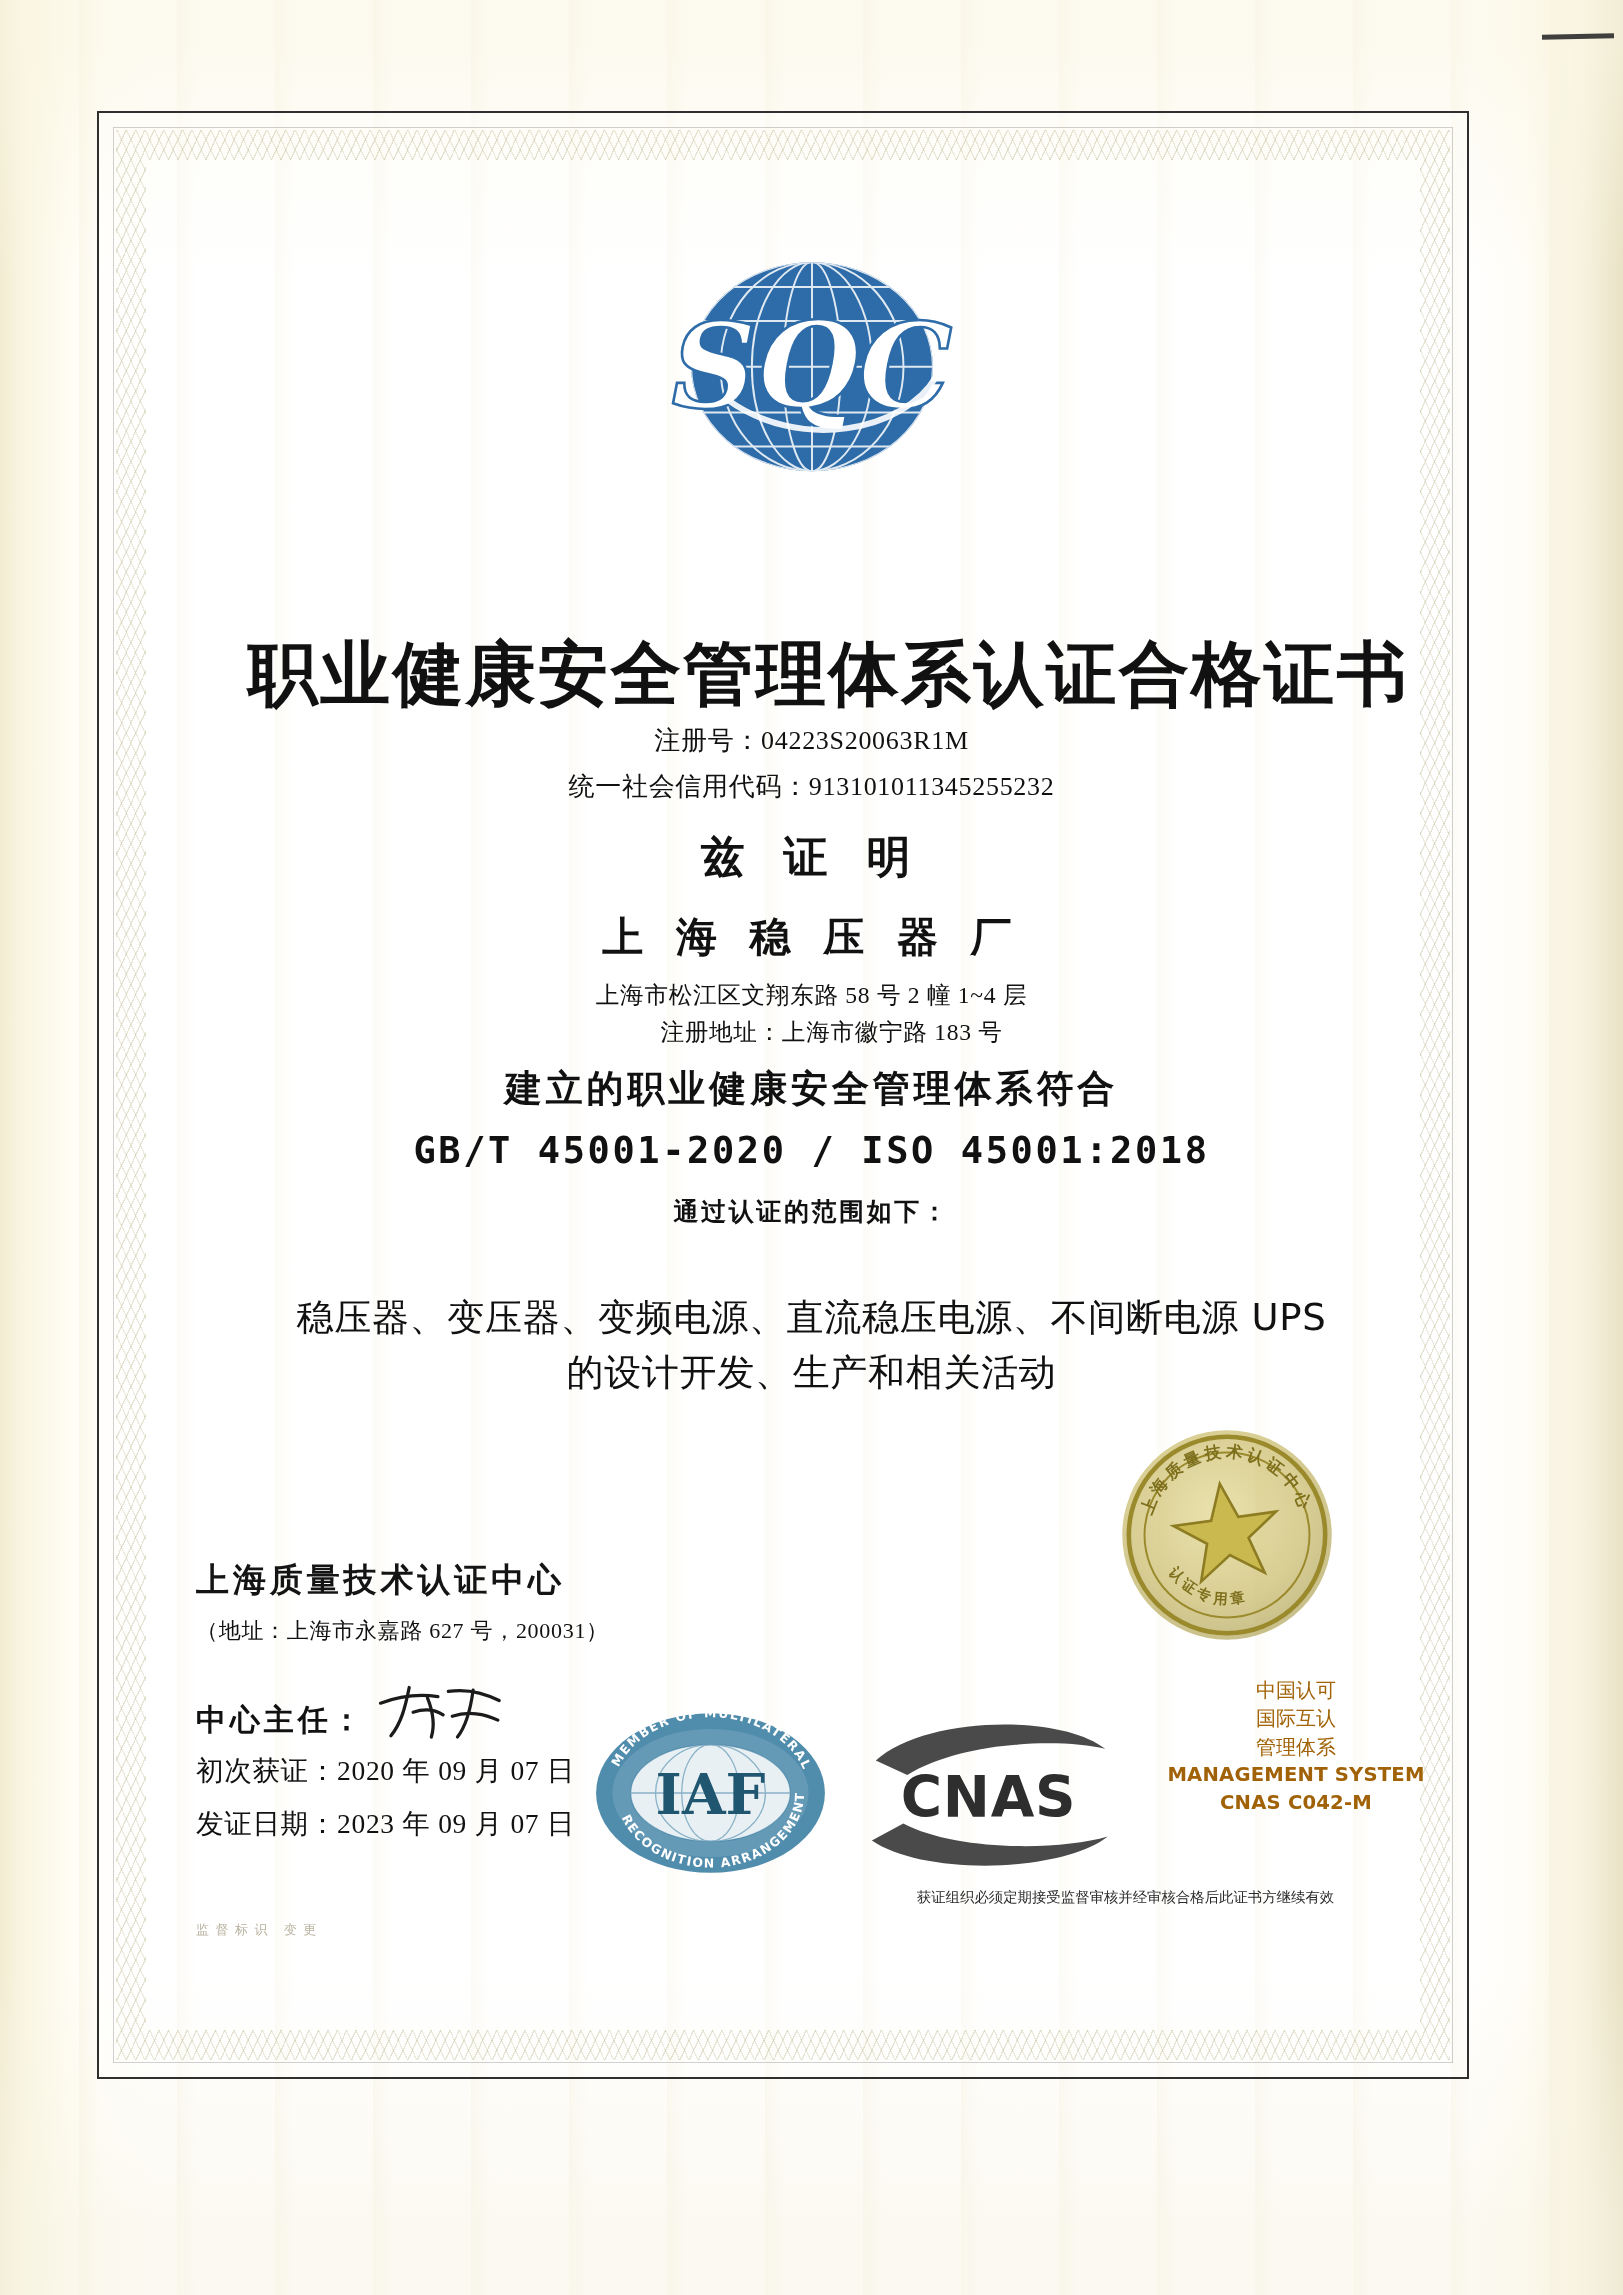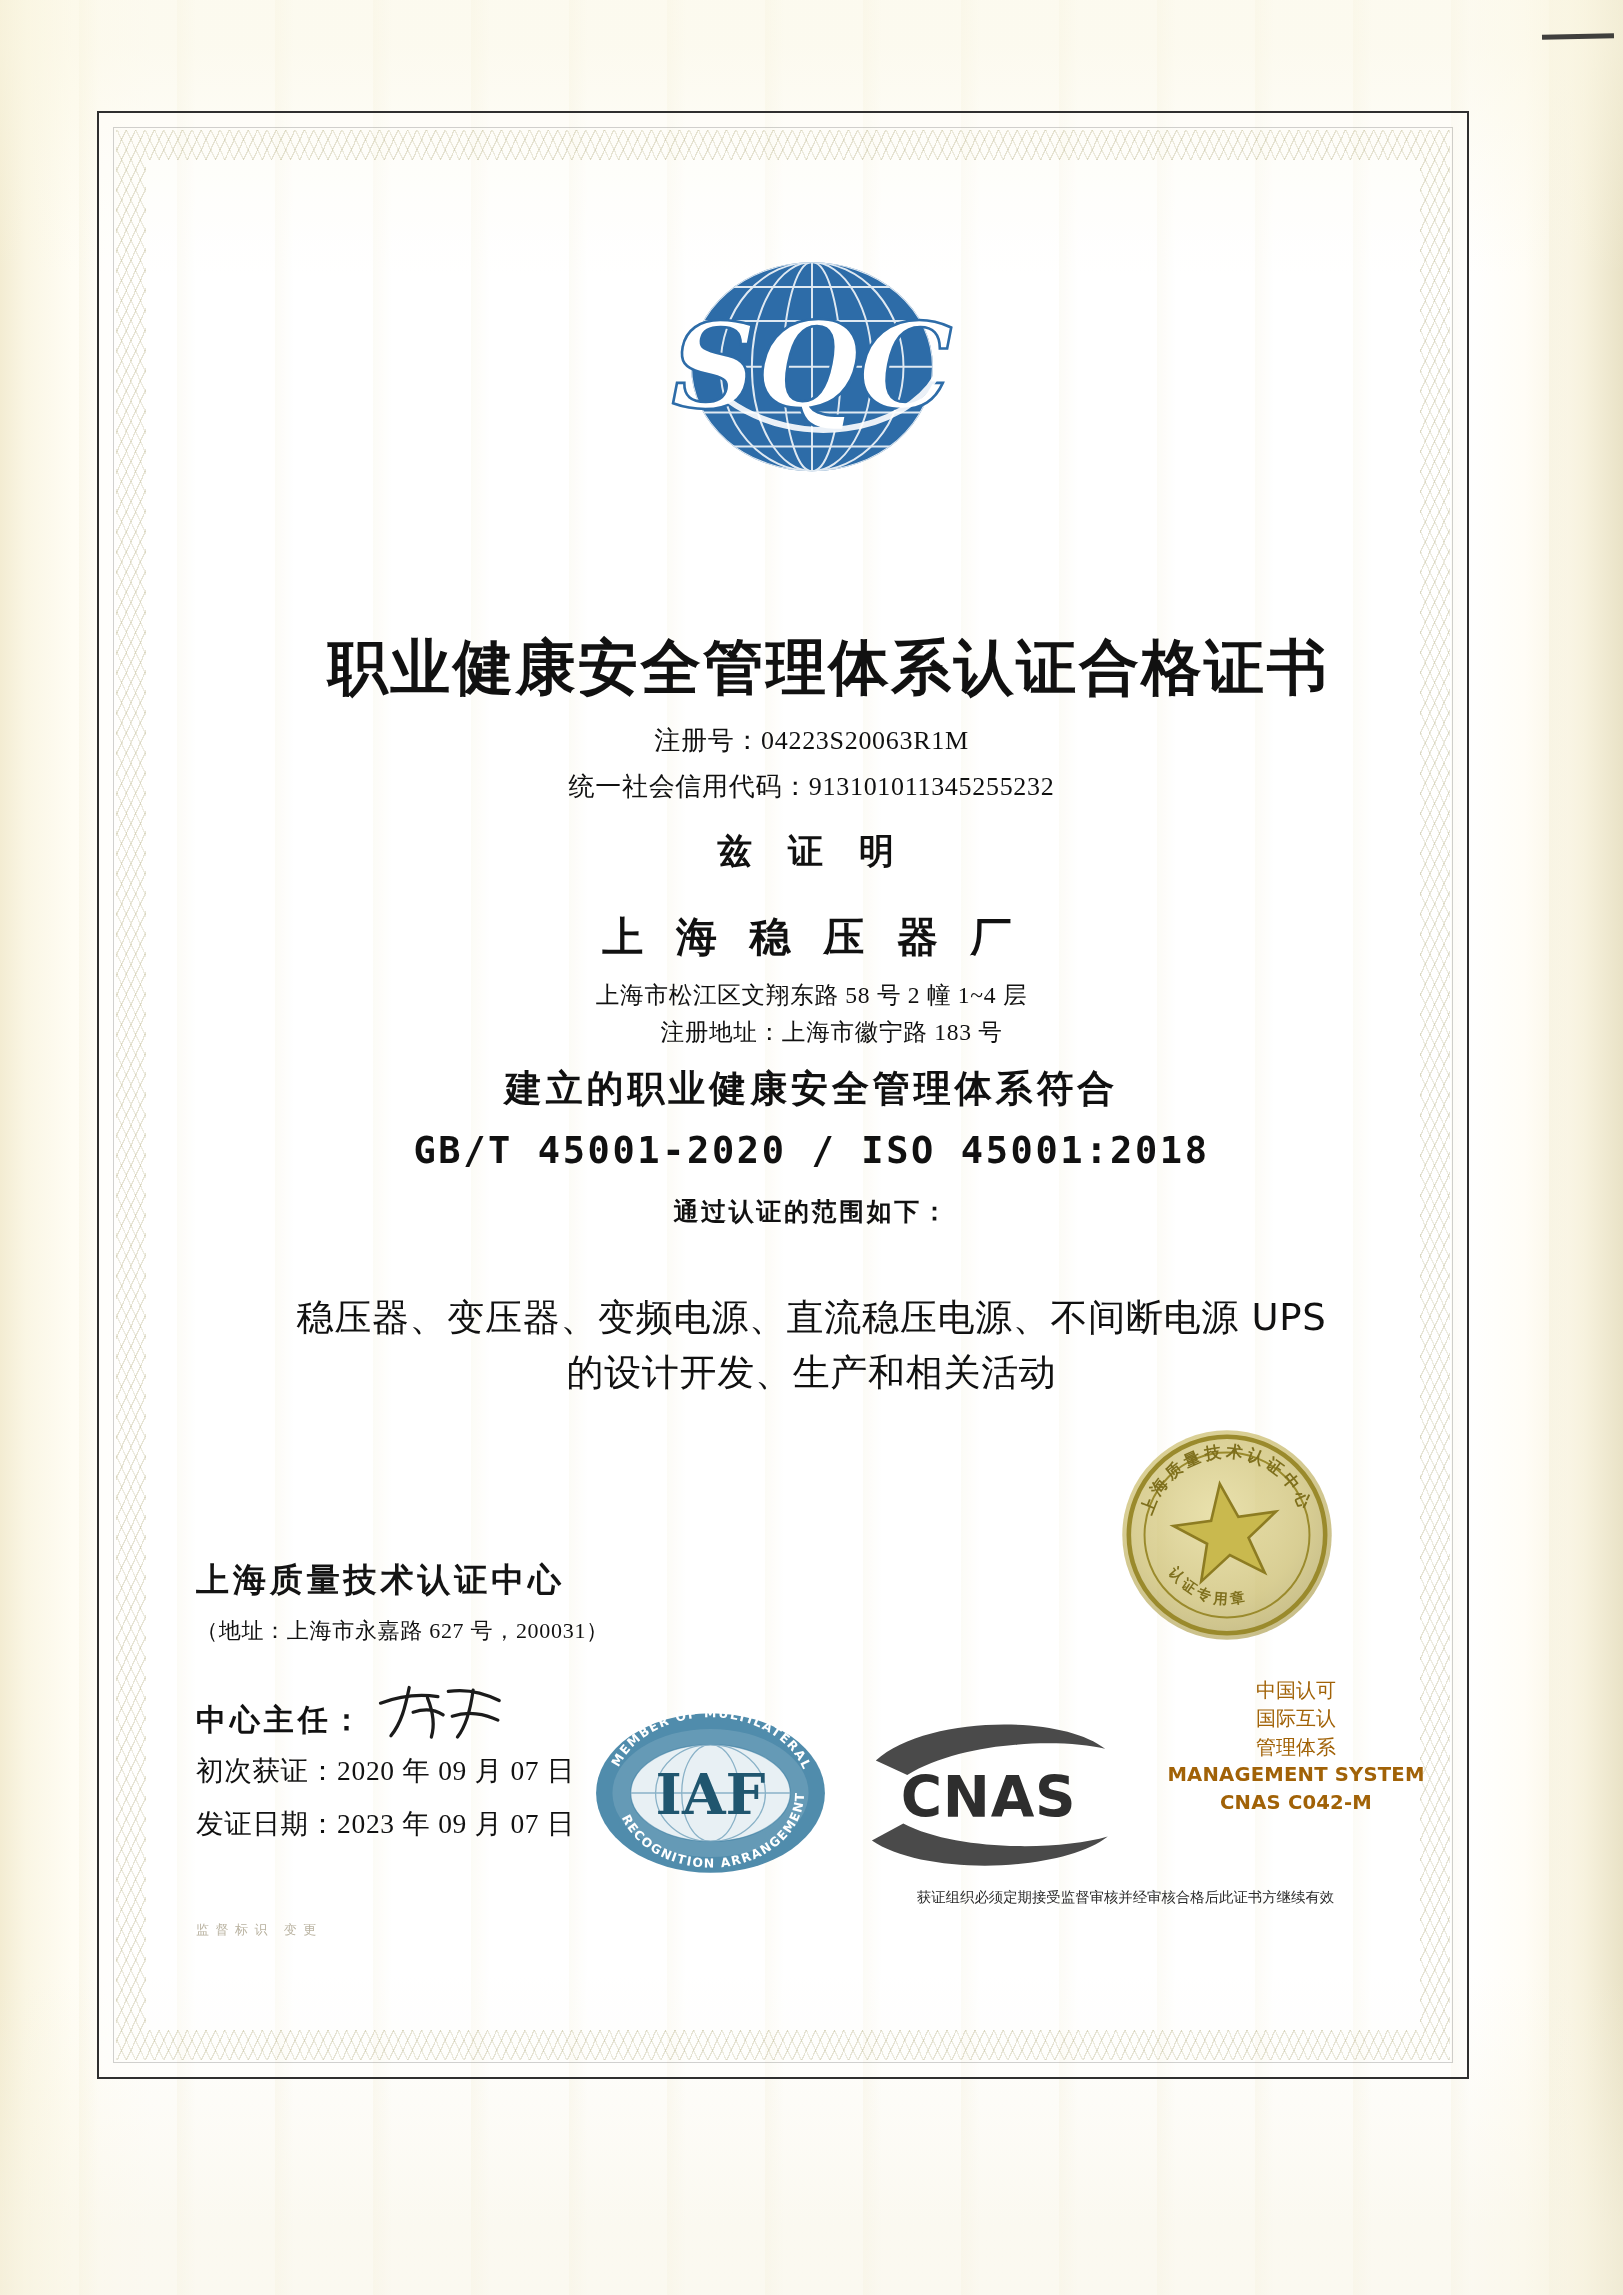--- a/index.html
+++ b/index.html
@@ -58,26 +58,26 @@
     pointer-events:none;
   }
 
   
   .logo{position:absolute;left:50%;top:236px;transform:translateX(-50%);width:367px;height:281px;}
 
   
   .center{position:absolute;left:0;right:0;text-align:center;}
   .title{
     top:628px;font-family:"DejaVu Sans", sans-serif;font-weight:bold;
-    font-size:60px;letter-spacing:2.6px;color:#111;padding-left:34px;
+    font-size:70px;letter-spacing:2.6px;color:#111;padding-left:34px;
   }
   .reg-no{top:723px;font-size:26px;letter-spacing:0.7px;}
   .credit{top:769px;font-size:26px;letter-spacing:0.7px;}
   .hereby{
-    top:828px;font-family:"DejaVu Sans", sans-serif;font-weight:bold;font-size:35px;letter-spacing:11.8px;
+    top:828px;font-family:"DejaVu Sans", sans-serif;font-weight:bold;font-size:44px;letter-spacing:11.8px;
   }
   .company{
     top:910px;font-family:"DejaVu Sans", sans-serif;font-weight:bold;font-size:41px;letter-spacing:9.2px;
   }
   .addr1{top:979px;font-size:23.6px;letter-spacing:0.7px;}
   .addr2{top:1016px;font-size:23.6px;letter-spacing:0.7px;padding-left:40px;}
   .conform{
     top:1064px;font-family:"DejaVu Sans", sans-serif;font-weight:bold;font-size:37px;letter-spacing:3.9px;
   }
   .standard{

